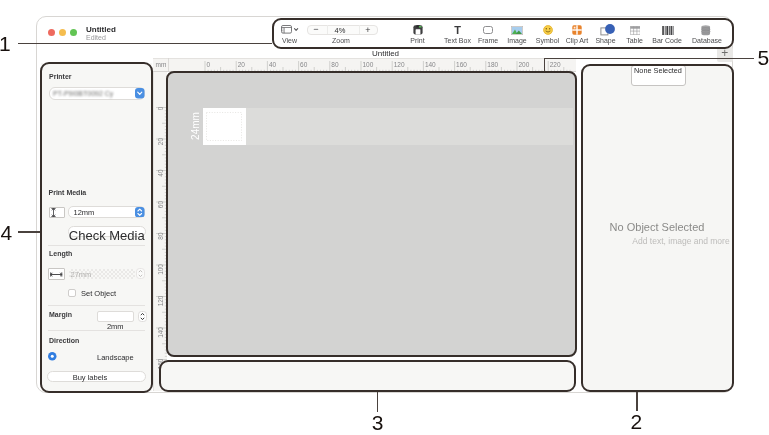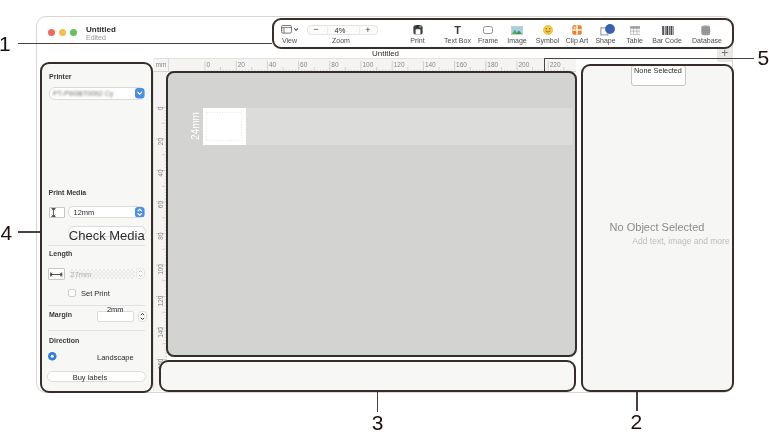--- a/index.html
+++ b/index.html
@@ -444,28 +444,28 @@
 
   <div class="abs" style="left:70.5px;top:270.2px;font-size:7.5px;color:#b2b1af;">27mm</div>
 
   <svg class="abs" style="left:136px;top:268px;" width="9px" height="11" viewBox="0 0 9 11">
     <rect x="0.5" y="0.5" width="8" height="10" rx="3" fill="#fbfbfa" stroke="#e2e0de" stroke-width="0.8"></rect>
     <path d="M2.8 4.2 L4.5 2.4 L6.2 4.2" fill="none" stroke="#c2c1bf" stroke-width="1"></path>
     <path d="M2.8 6.8 L4.5 8.6 L6.2 6.8" fill="none" stroke="#c2c1bf" stroke-width="1"></path>
   </svg>
 
   <div class="abs" style="left:68px;top:288.5px;width:8px;height:8px;background:#ffffff;border:1px solid #cfcdcb;border-radius:2px;box-sizing:border-box;"></div>
-  <div class="abs" style="left:81px;top:289.3px;font-size:7.5px;color:#2c2c2e;">Set Print</div>
+  <div class="abs" style="left:81px;top:289.3px;font-size:7.5px;color:#2c2c2e;">Set Object</div>
 
   <div class="sep" style="top:305px;"></div>
 
   <div class="blabel" style="left:49px;top:311px;">Margin</div>
 
   <div class="fld" style="left:96.5px;top:310.5px;width:37.5px;height:11px;border-radius:2px;"></div>
-  <div class="abs" style="left:96.5px;top:305px;width:37.5px;font-size:7.5px;color:#2c2c2e;text-align:center;">2mm</div>
+  <div class="abs" style="left:96.5px;top:322px;width:37.5px;font-size:7.5px;color:#2c2c2e;text-align:center;">2mm</div>
 
   <svg class="abs" style="left:137.5px;top:310.5px;" width="9" height="11" viewBox="0 0 9 11">
     <rect x="0.5" y="0.5" width="8" height="10" rx="3" fill="#ffffff" stroke="#d8d6d3" stroke-width="0.8"></rect>
     <path d="M2.8 4.2 L4.5 2.4 L6.2 4.2" fill="none" stroke="#3a3a3c" stroke-width="1"></path>
     <path d="M2.8 6.8 L4.5 8.6 L6.2 6.8" fill="none" stroke="#3a3a3c" stroke-width="1"></path>
   </svg>
 
   <div class="sep" style="top:329.5px;"></div>
 
   <div class="blabel" style="left:49px;top:336.5px;">Direction</div>

